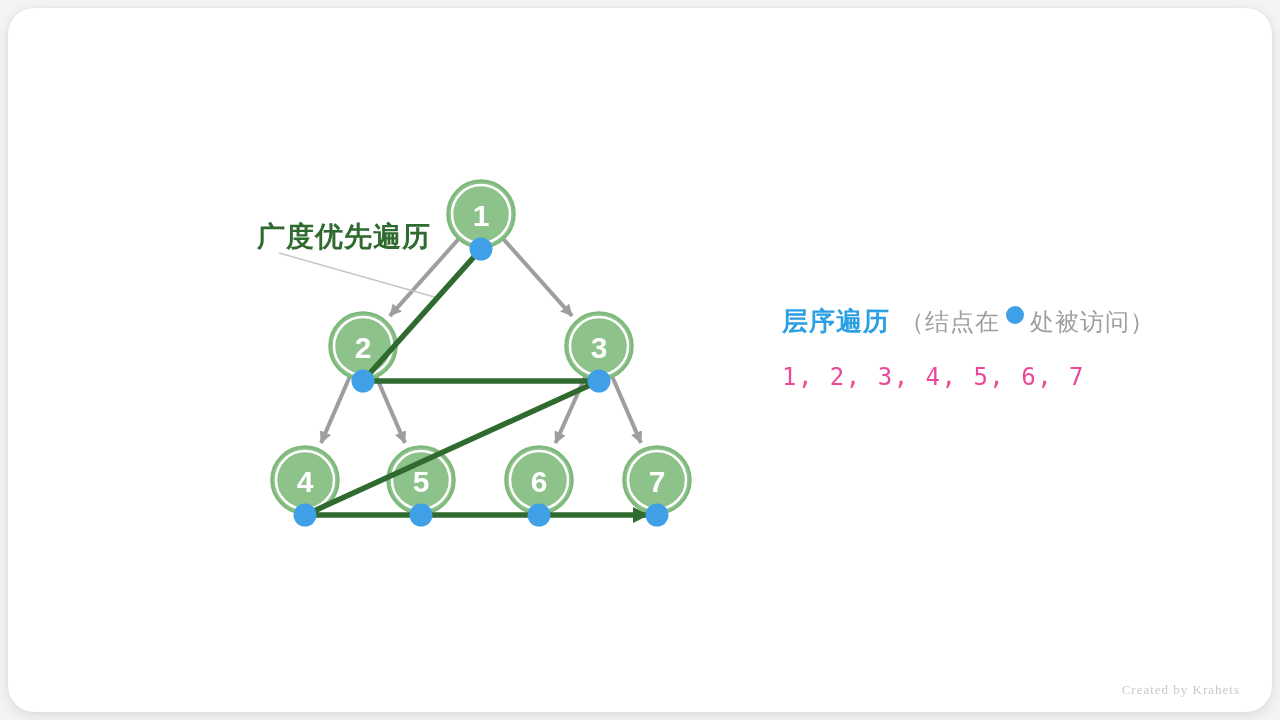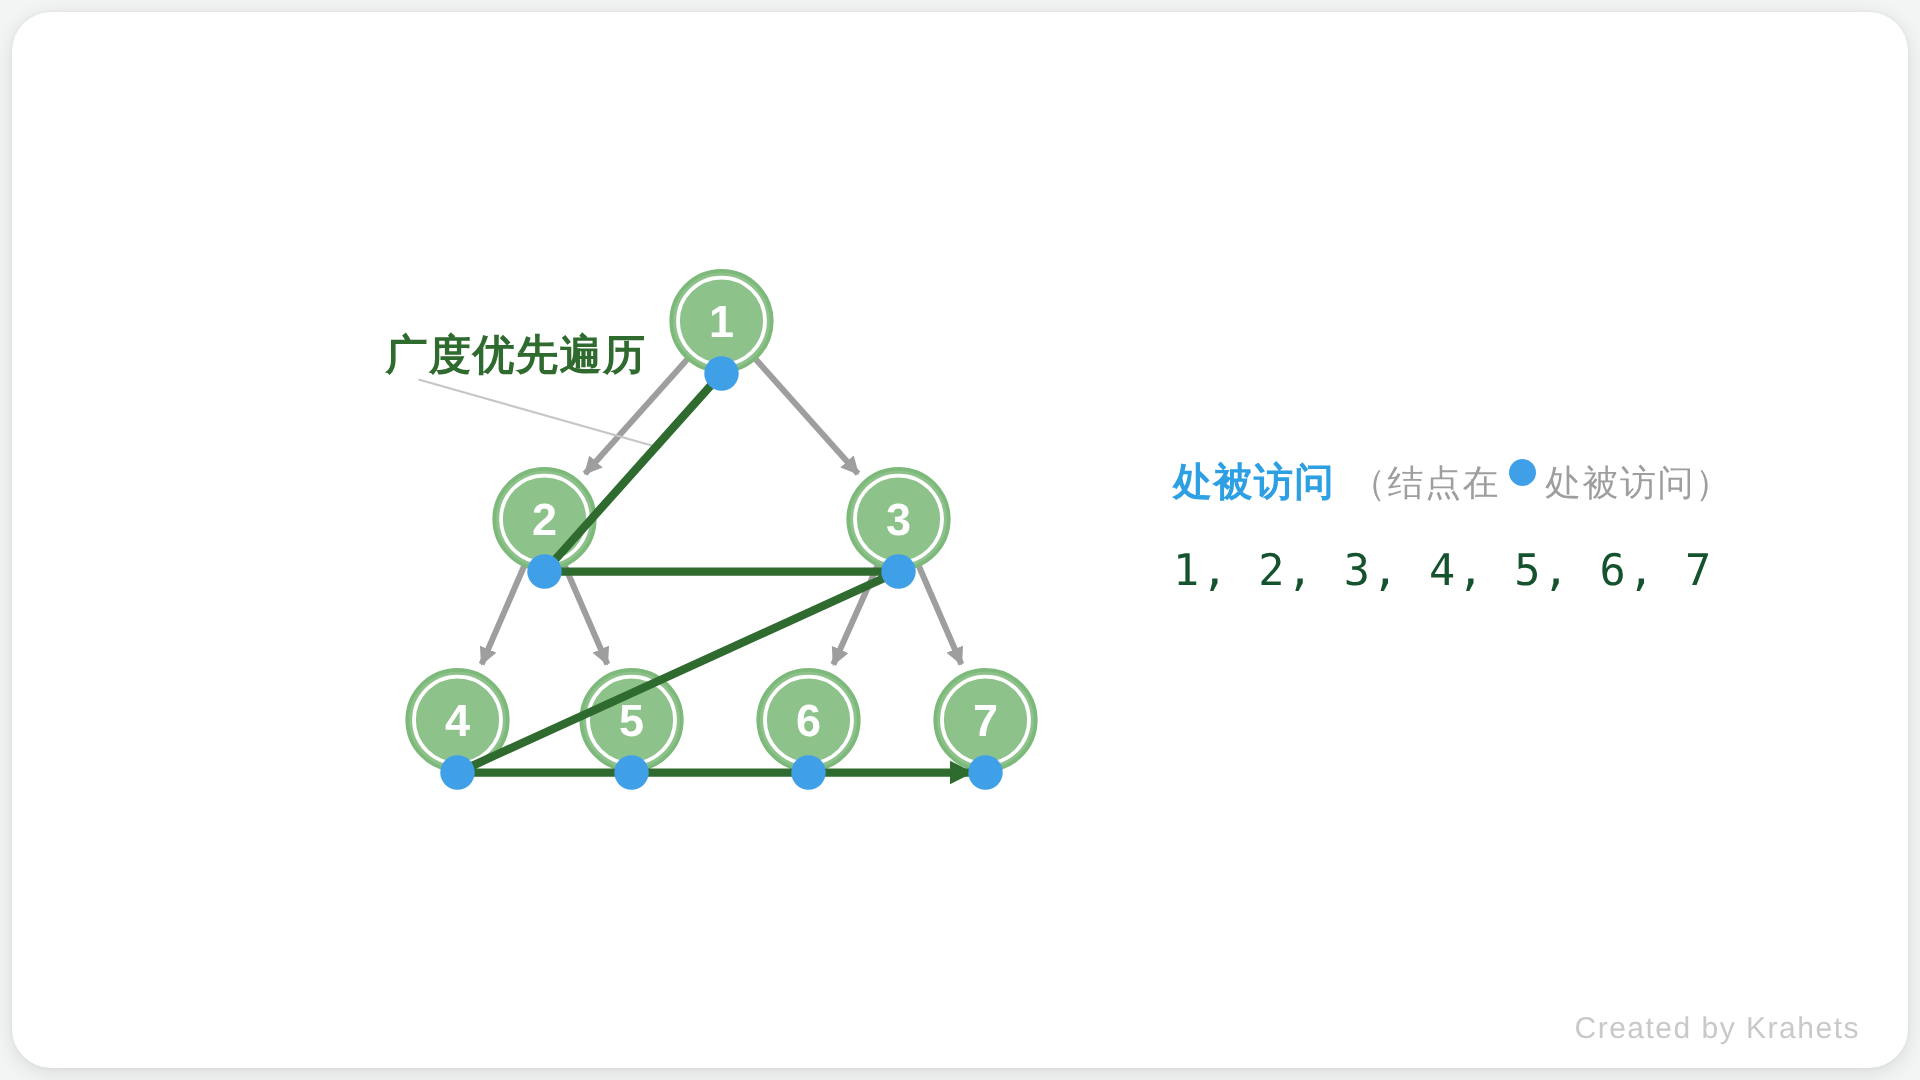--- a/index.html
+++ b/index.html
@@ -71,30 +71,30 @@
     display: inline-block;
     width: 18px;
     height: 18px;
     border-radius: 50%;
     background: #3fa0e8;
     margin: 0 2px;
   }
   .sequence {
     margin-top: 24px;
     font-family: "DejaVu Sans Mono", monospace;
-    font-size: 29px;
-    color: #14532d;
+    font-size: 24px;
+    color: #ec4899;
     letter-spacing: 1.5px;
   }
   .credit {
     position: absolute;
     right: 32px;
     bottom: 14px;
-    font-family: Liberation Sans, sans-serif;
-    font-size: 20px;
+    font-family: Liberation Serif, serif;
+    font-size: 13px;
     color: #c9c9c9;
     letter-spacing: 1px;
   }
 </style>
 </head>
 <body>
 
 <div class="page">
   <div class="card">
 
@@ -156,21 +156,21 @@
         <circle cx="297" cy="507" r="11.5" fill="#3fa0e8"></circle>
         <circle cx="413" cy="507" r="11.5" fill="#3fa0e8"></circle>
         <circle cx="531" cy="507" r="11.5" fill="#3fa0e8"></circle>
         <circle cx="649" cy="507" r="11.5" fill="#3fa0e8"></circle>
       </svg>
 
     <div class="bfs-label">广度优先遍历</div>
 
     <div class="panel">
       <div class="panel-heading">
-        <span class="heading-blue">处被访问</span>
+        <span class="heading-blue">层序遍历</span>
         <span class="note">
           <span>（结点在</span>
           <span class="inline-dot"></span>
           <span>处被访问）</span>
         </span>
       </div>
       <div class="sequence">1, 2, 3, 4, 5, 6, 7</div>
     </div>
 
     <div class="credit">Created by Krahets</div>

